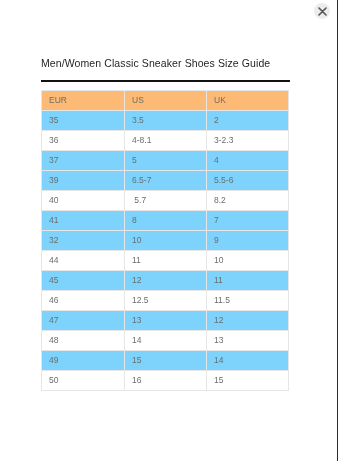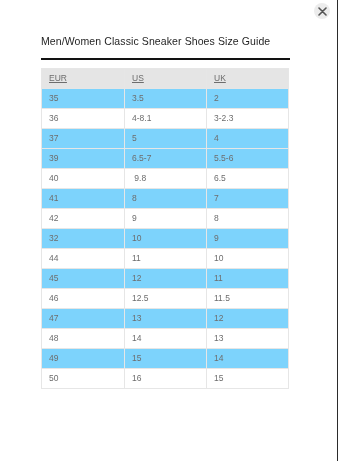--- a/index.html
+++ b/index.html
@@ -50,21 +50,21 @@
     left: 41px;
     top: 0;
     width: 249px;
   }
 
   .guide-title {
     font-size: 10.5px;
     line-height: 14px;
     color: #1f1f1f;
     margin: 0;
-    padding-top: 34px;
+    padding-top: 56px;
     font-weight: 400;
     letter-spacing: 0.1px;
     white-space: nowrap;
   }
 
   .title-rule {
     margin-top: 10px;
     height: 2px;
     background: #121212;
     width: 249px;
@@ -84,22 +84,21 @@
     font-size: 8.5px;
     line-height: 19px;
     color: #6d6d6d;
     font-weight: 400;
     text-align: left;
     vertical-align: middle;
     overflow: hidden;
     white-space: nowrap;
   }
   table.size-table th {
-    background: #e5e5e5;
-    text-decoration: underline;
+    background: #fdba74;
   }
   table.size-table tbody tr.odd td {
     background: #7dd3fc;
   }
   table.size-table tbody tr.even td {
     background: #ffffff;
   }
   table.size-table col.c0 { width: 83px; }
   table.size-table col.c1 { width: 82px; }
   table.size-table col.c2 { width: 82px; }
@@ -150,33 +149,28 @@
           <td>5</td>
           <td>4</td>
         </tr>
         <tr class="odd">
           <td>39</td>
           <td>6.5-7</td>
           <td>5.5-6</td>
         </tr>
         <tr class="even">
           <td>40</td>
-          <td style="white-space: pre;"> 9.8</td>
-          <td>6.5</td>
+          <td style="white-space: pre;"> 5.7</td>
+          <td>8.2</td>
         </tr>
         <tr class="odd">
           <td>41</td>
           <td>8</td>
           <td>7</td>
         </tr>
-        <tr class="even">
-          <td>42</td>
-          <td>9</td>
-          <td>8</td>
-        </tr>
         <tr class="odd">
           <td>32</td>
           <td>10</td>
           <td>9</td>
         </tr>
         <tr class="even">
           <td>44</td>
           <td>11</td>
           <td>10</td>
         </tr>

